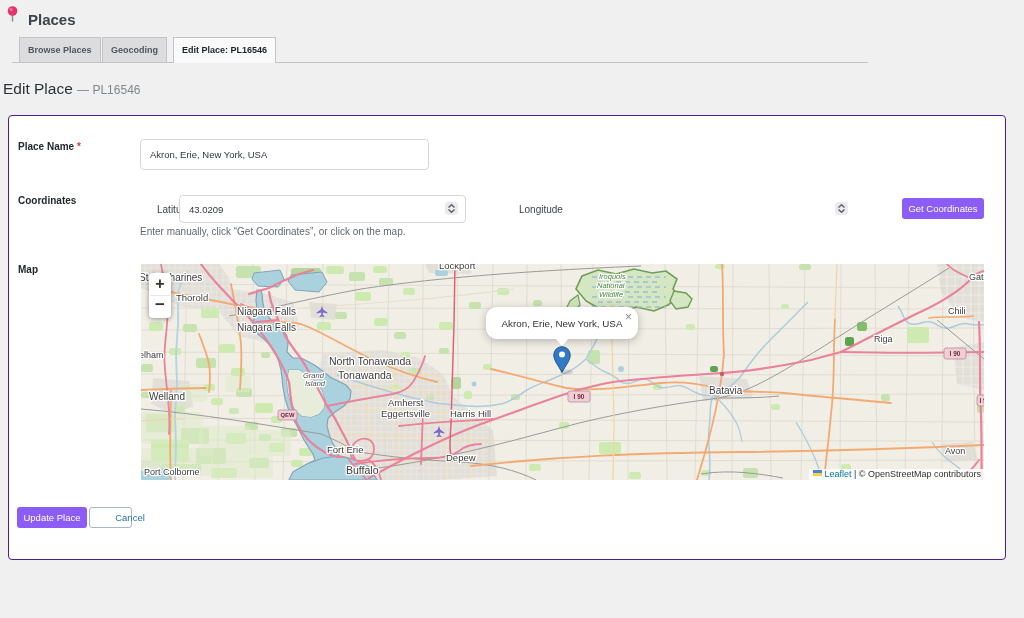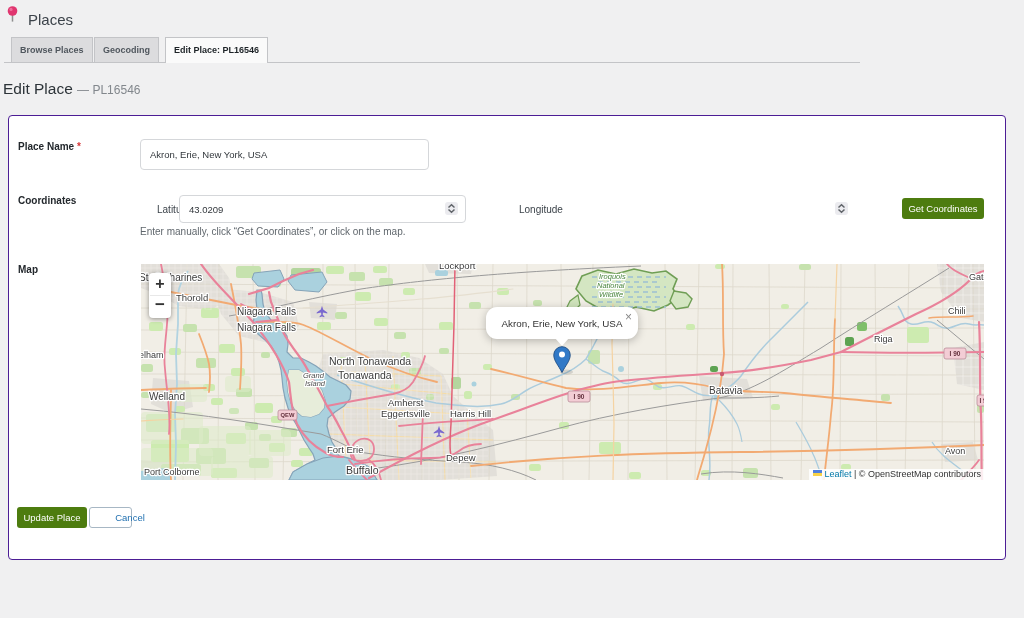--- a/index.html
+++ b/index.html
@@ -1,33 +1,33 @@
 <!DOCTYPE html>
 <html><head>
 <meta charset="utf-8">
 <style>
 * { margin:0; padding:0; box-sizing:border-box; }
 html,body { width:1024px; height:618px; background:#f0f0f1; font-family:"Liberation Sans", sans-serif; overflow:hidden; }
 #page { position:relative; width:1024px; height:618px; }
-.hdr { position:absolute; left:28px; top:12px; font-size:15px; font-weight:400; color:#3c434a; line-height:1; }
+.hdr { position:absolute; left:28px; top:12px; font-size:15px; font-weight:700; color:#3c434a; line-height:1; }
 .pin { position:absolute; left:6px; top:4px; }
-.tabs { position:absolute; left:4px; top:37px; width:856px; height:26px; border-bottom:1px solid #c3c4c7; }
+.tabs { position:absolute; left:12px; top:37px; width:856px; height:26px; border-bottom:1px solid #c3c4c7; }
 .tab { position:absolute; top:0; height:25px; line-height:25px; padding:0 8px; font-size:9px; font-weight:bold; color:#50575e; background:#dcdcde; border:1px solid #c3c4c7; border-bottom:none; }
 .tab.active { background:#fafafa; color:#1d2327; height:26px; }
 .h1 { position:absolute; left:3px; top:80.5px; font-size:15.5px; color:#2c3338; line-height:1; }
 .h1 .sub { font-size:12px; color:#82878c; }
 .panel { position:absolute; left:8px; top:115px; width:998px; height:445px; background:#fff; border:1px solid #4c1d95; border-radius:4px; }
 .lbl { position:absolute; font-size:10px; font-weight:bold; color:#23282d; }
 .req { color:#d63638; }
 .inp { position:absolute; background:#fff; border:1px solid #d5d7da; border-radius:4px; font-size:9.5px; color:#32373c; padding-left:9px; display:flex; align-items:center; }
 .small-lbl { position:absolute; font-size:10px; color:#3c434a; }
 .spin { position:absolute; width:13px; height:13px; background:#ebebef; border-radius:3px; }
 .spin svg { display:block; }
 .help { position:absolute; left:131px; top:109.5px; font-size:10px; color:#60676d; }
-.btn-blue { position:absolute; background:#4d7c0f; color:#fff; border-radius:3px; font-size:9.5px; display:flex; align-items:center; justify-content:center; }
+.btn-blue { position:absolute; background:#8b5cf6; color:#fff; border-radius:3px; font-size:9.5px; display:flex; align-items:center; justify-content:center; }
 .btn-cancel { position:absolute; background:#fff; color:#2271b1; border:1px solid #a7b7c4; border-radius:3px; font-size:9.5px; display:flex; align-items:center; justify-content:center;padding-left:39px; }
 #map { position:absolute; left:132px; top:148px; width:843px; height:216px; background:#f0ede5; overflow:hidden; }
 </style>
 </head>
 <body>
 <div id="page">
   <svg class="pin" width="18" height="24">
     <line x1="6.5" y1="11" x2="6.5" y2="17.6" stroke="#8e8e8e" stroke-width="1.5"></line>
     <circle cx="6.5" cy="7" r="4.8" fill="#e0356f"></circle>
     <circle cx="5" cy="5.4" r="1.6" fill="#f274a0" opacity="0.9"></circle>

